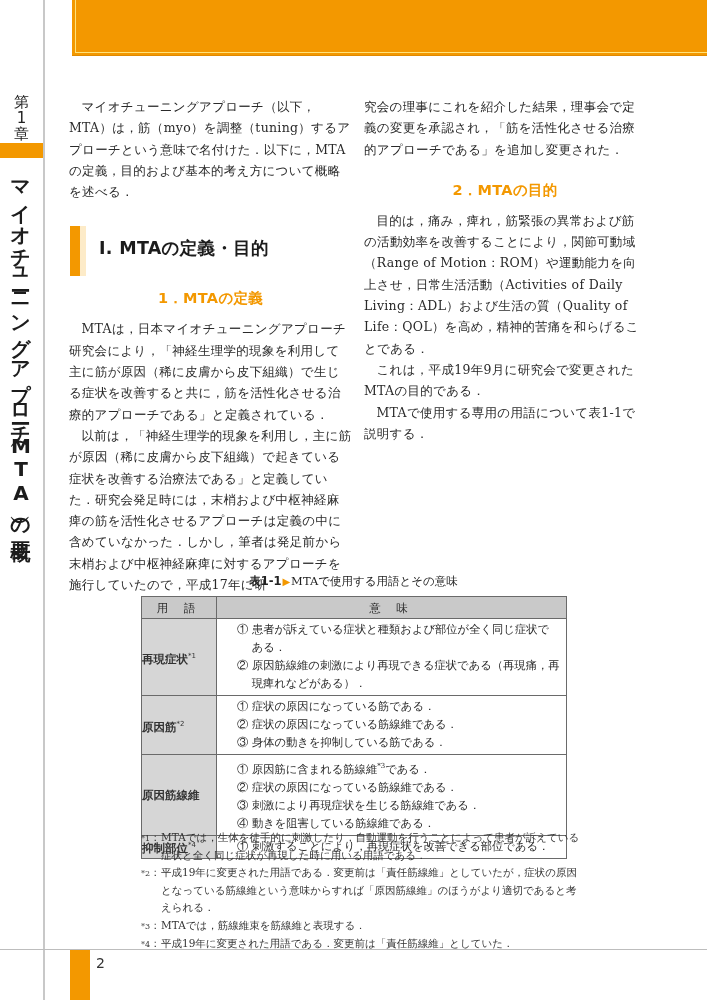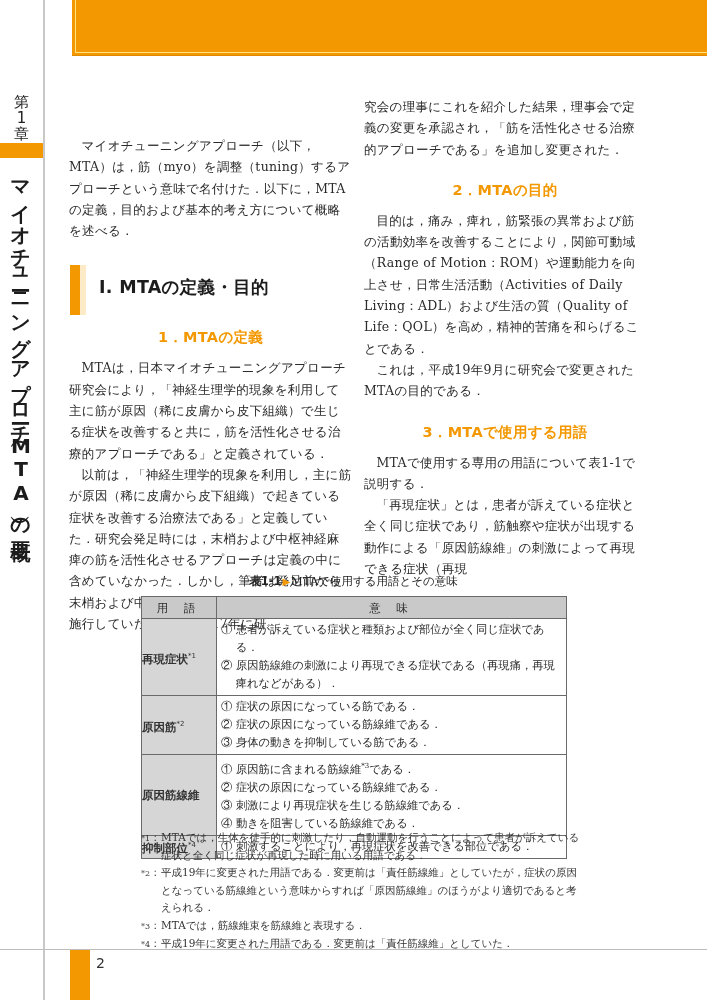--- a/index.html
+++ b/index.html
@@ -33,21 +33,21 @@
     .chapter-orange { position: absolute; left: 0; top: 143px; width: 43px; height: 15px; background: #f39800; }
     .chapter-title {
       position: absolute; left: 6px; top: 168px; width: 30px;
       writing-mode: vertical-rl; text-orientation: upright;
       font-family: "DejaVu Sans", sans-serif; font-size: 20px; font-weight: bold;
       letter-spacing: -0.5px; color: #1c1c1c; line-height: 30px;
     }
 
     .col { position: absolute; font-size: 12.5px; line-height: 21.3px; letter-spacing: 0.3px; }
     .col p { margin: 0; text-indent: 1em; }
-    .col-left { left: 69px; top: 96px; width: 283px; margin-top: 39px; }
+    .col-left { left: 69px; top: 96px; width: 283px; }
     .col-right { left: 364px; top: 96px; width: 282px; }
 
     .sec-heading { position: relative; height: 52px; margin: 24px 0 10px 0; }
     .sec-bar { position: absolute; left: 1px; top: 0; width: 10px; height: 50px; background: #f39800; }
     .sec-bar::after { content: ""; position: absolute; left: 10px; top: 0; width: 6px; height: 50px; background: #fdebc8; }
     .sec-title {
       position: absolute; left: 30px; top: 12px;
       font-family: "DejaVu Sans", sans-serif; font-weight: bold; font-size: 17.5px; color: #1c1c1c;
     }
     .sub-heading {
@@ -66,21 +66,21 @@
       position: absolute; left: 141px; top: 596px; width: 426px;
       border-collapse: collapse; font-size: 11.3px; line-height: 18px;
     }
     table.terms th, table.terms td { border: 1.5px solid #6a6a6a; padding: 0; }
     table.terms th { background: #c9c9c9; height: 21px; font-weight: normal; font-family: "DejaVu Sans", sans-serif; font-size: 11.5px; letter-spacing: 6px; }
     table.terms td.term {
       width: 74px; background: #d6d6d6; text-align: left;
       font-family: "DejaVu Sans", sans-serif; font-size: 11.5px; font-weight: bold; color: #333;
     }
     table.terms td.term sup { font-size: 7px; font-weight: normal; }
-    table.terms td.meaning { padding: 2px 6px 2px 4px; }
+    table.terms td.meaning { padding: 2px 6px 2px 20px; }
     table.terms td.meaning .item { display: block; padding-left: 1.3em; text-indent: -1.3em; }
     table.terms td.meaning sup { font-size: 7px; }
 
     .footnotes {
       position: absolute; left: 141px; top: 829px; width: 440px;
       font-size: 10.5px; line-height: 17.5px; color: #333;
     }
     .footnotes .fn { display: flex; }
     .footnotes .fn-mark { flex: 0 0 auto; width: 20px; font-size: 8px; }
     .footnotes .fn-mark .colon { font-size: 10.5px; }
@@ -120,23 +120,21 @@
   <p>以前は，「神経生理学的現象を利用し，主に筋が原因（稀に皮膚から皮下組織）で起きている症状を改善する治療法である」と定義していた．研究会発足時には，末梢および中枢神経麻痺の筋を活性化させるアプローチは定義の中に含めていなかった．しかし，筆者は発足前から末梢および中枢神経麻痺に対するアプローチを施行していたので，平成17年に研</p>
 </div>
 
 <div class="col col-right">
   <p style="text-indent:0">究会の理事にこれを紹介した結果，理事会で定義の変更を承認され，「筋を活性化させる治療的アプローチである」を追加し変更された．</p>
 
   <div class="sub-heading" style="margin-top:20px">2．MTAの目的</div>
   <p>目的は，痛み，痺れ，筋緊張の異常および筋の活動効率を改善することにより，関節可動域（Range of Motion：ROM）や運動能力を向上させ，日常生活活動（Activities of Daily Living：ADL）および生活の質（Quality of Life：QOL）を高め，精神的苦痛を和らげることである．</p>
   <p>これは，平成19年9月に研究会で変更されたMTAの目的である．</p>
 
-  <div class="sub-heading" style="margin-top:20px">3．MTAで使用する用語</div>
   <p>MTAで使用する専用の用語について表1-1で説明する．</p>
-  <p>「再現症状」とは，患者が訴えている症状と全く同じ症状であり，筋触察や症状が出現する動作による「原因筋線維」の刺激によって再現できる症状（再現</p>
 </div>
 
 <div class="table-caption">
   <span class="cap-num">表1-1</span><span class="cap-arrow">▶</span><span>MTAで使用する用語とその意味</span>
 </div>
 
 <table class="terms">
   <tbody>
       <tr>
     <th>用 語</th>

